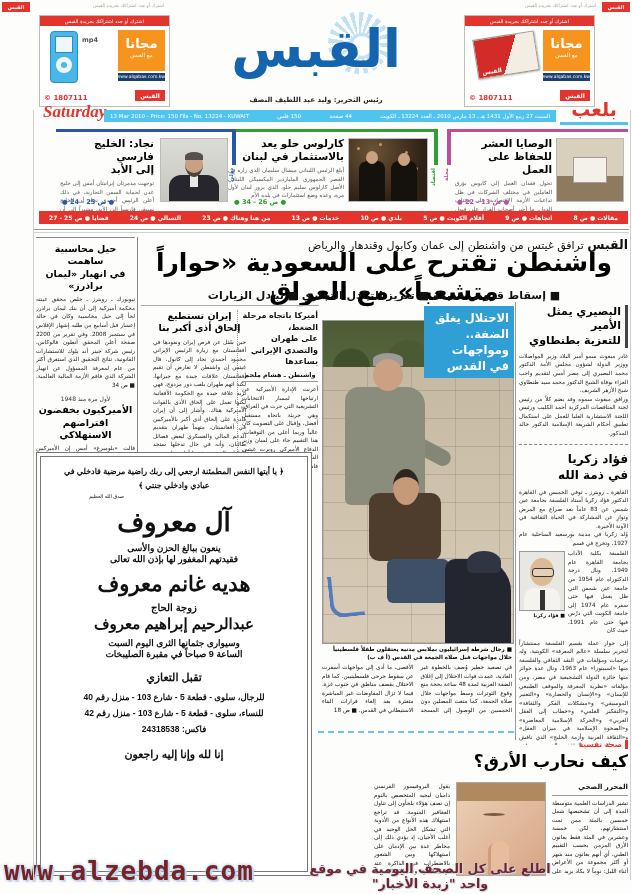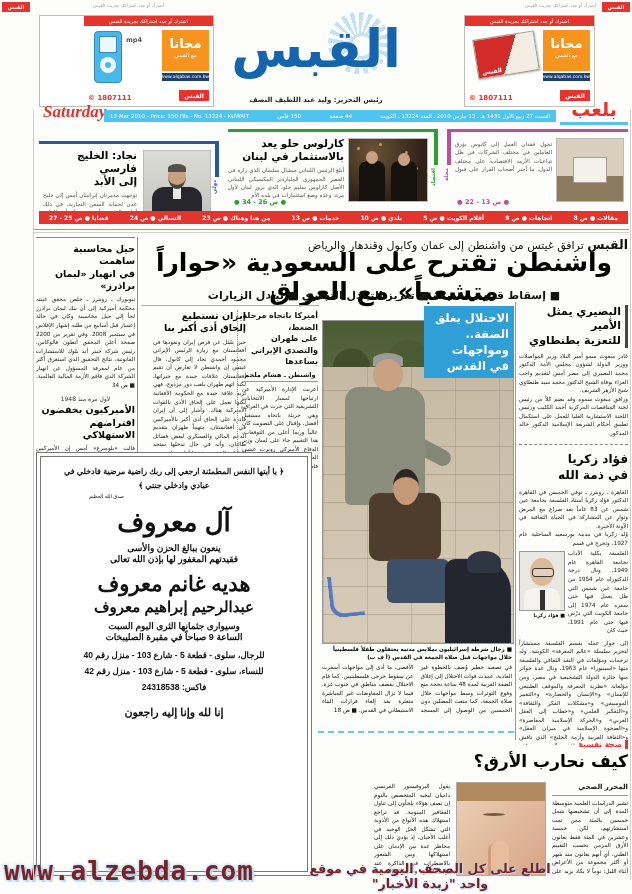--- a/index.html
+++ b/index.html
@@ -77,21 +77,21 @@
             display:flex;align-items:center;justify-content:space-between;padding:0 10px;box-sizing:border-box;
             font-size:6px;font-weight:bold;}
   .dbl-line{position:absolute;left:34px;top:229px;width:595px;height:2px;border-top:1px solid #999;border-bottom:1px solid #d5d2ca;}
   
   .kicker{position:absolute;left:150px;top:237px;width:478px;text-align:right;font-size:11px;color:#111;}
   .kicker .brand{font-weight:900;font-size:12.5px;}
   .headline{position:absolute;left:140px;top:248px;width:488px;text-align:center;font-size:25px;font-weight:900;color:#000;}
   .subhead{position:absolute;left:140px;top:289px;width:488px;text-align:center;font-size:11px;font-weight:bold;}
   
   .col{position:absolute;overflow:hidden;}
-  .col-title{font-size:9.5px;font-weight:800;line-height:1.3;color:#000;}
+  .col-title{font-size:9.5px;font-weight:800;text-align:center;line-height:1.3;color:#000;}
   .col-body{font-size:5.7px;text-align:justify;line-height:1.5;color:#222;margin-top:3px;}
   .col-kicker{font-size:6px;text-align:center;color:#333;margin:6px 0 2px;}
   .lehman{left:36px;top:237px;width:99px;height:234px;border-top:1px solid #888;border-bottom:1px solid #888;padding-top:5px;box-sizing:border-box;}
   .vr1{left:137px;top:237px;height:234px;border-left:1px solid #888;}
   .hr2{left:141px;top:305px;width:178px;border-top:1px solid #aaa;}
   .iran{left:141px;top:310px;width:93px;height:161px;margin-left:12px;}
   .vr2{left:237px;top:310px;height:160px;border-left:1px dotted #999;}
   .uscol{left:242px;top:310px;width:76px;height:161px;}
   .us-deck{font-size:8px;font-weight:800;text-align:right;line-height:1.45;}
   .us-byline{font-size:6.5px;font-weight:bold;text-align:center;border-bottom:1px solid #999;padding-bottom:2px;margin:3px 0;}
@@ -178,21 +178,21 @@
 </head>
 <body>
 
 <div class="page">
 
   <div class="corner-box" style="left:2px;">القبس</div>
   <div class="corner-promo" style="left:34px;text-align:right;">اشترك أو جدد اشتراكك بجريدة القبس</div>
   <div class="corner-box" style="left:602px;">القبس</div>
   <div class="corner-promo" style="left:466px;text-align:right;">اشترك أو جدد اشتراكك بجريدة القبس</div>
 
-  <div class="ad" style="left:39px;padding-left:44px;">
+  <div class="ad" style="left:39px;">
     <div class="ribbon">اشترك أو جدد اشتراكك بجريدة القبس</div>
     <div class="ad-body">
       <div class="ipod">
           <div class="screen"></div>
           <div class="wheel"></div>
         </div>
       <div class="mp4">mp4</div>
       <div class="orange-box">
         <div class="free">مجانا</div>
         <div class="free-sub">مع القبس</div>
@@ -236,20 +236,22 @@
 
   <div class="teaser" style="left:447px;width:181px;border-color:#bb4f9b;">
     <div class="t-tab" style="left:0;background:#bb4f9b;"></div>
     <div class="t-tab-label" style="left:-3px;color:#bb4f9b;">مجلة</div>
     <div class="t-img" style="right:4px;">
         <div class="ph-mag">
           <div class="box"></div>
         </div>
       </div>
     <div class="t-text" style="right:76px;left:8px;">
+      <div class="t-title pre">الوصايا العشر
+للحفاظ على العمل</div>
       <div class="t-body">تحول فقدان العمل إلى كابوس يؤرق العاملين في مختلف الشركات في ظل تداعيات الأزمة الاقتصادية على مختلف الدول، ما أجبر أصحاب القرار على قبول أي خيار لتخفيض عدد العاملين لديهم</div>
     </div>
     <div class="t-pages" style="left:10px;color:#bb4f9b;">● ص 13 - 22 ●</div>
   </div>
 
   <div class="teaser" style="left:228px;width:210px;border-color:#2f9e33;">
     <div class="t-tab" style="right:0;background:#2f9e33;"></div>
     <div class="t-tab-label" style="right:-3px;color:#2f9e33;">اقتصاد</div>
     <div class="t-img" style="right:10px;width:78px;">
       <div class="ph-men">
@@ -265,21 +267,21 @@
       </div>
     </div>
     <div class="t-text" style="right:94px;left:0;">
       <div class="t-title pre">كارلوس حلو يعد
 بالاستثمار في لبنان</div>
       <div class="t-body">أبلغ الرئيس اللبناني ميشال سليمان الذي زاره في القصر الجمهوري الملياردير المكسيكي اللبناني الأصل كارلوس سليم حلو، الذي يزور لبنان لأول مرة، وعده وضع استثمارات في بلده الأم</div>
     </div>
     <div class="t-pages" style="left:6px;color:#2f9e33;">● ص 26 - 34 ●</div>
   </div>
 
-  <div class="teaser" style="left:39px;width:180px;border-color:#2b56a7;margin-top:12px;">
+  <div class="teaser" style="left:56px;width:180px;border-color:#2b56a7;">
     <div class="t-tab" style="right:0;background:#2b56a7;"></div>
     <div class="t-tab-label" style="right:-3px;color:#2b56a7;">دولي</div>
     <div class="t-img" style="right:8px;">
       <div class="ph-nejad">
           <div class="suit"></div>
           <div class="shirt"></div>
           <div class="head"></div>
           <div class="hair"></div>
         </div>
     </div>
@@ -399,23 +401,25 @@
     </div>
   </div>
 
   <div class="obituary">
     <div class="ob-verse">﴿ يا أيتها النفس المطمئنة ارجعي إلى ربك راضية مرضية فادخلي في عبادي وادخلي جنتي ﴾</div>
     <div class="ob-sadaq">صدق الله العظيم</div>
     <div class="ob-family">آل معروف</div>
     <div class="ob-line">ينعون ببالغ الحزن والأسى</div>
     <div class="ob-line" style="margin-top:1px;">فقيدتهم المغفور لها بإذن الله تعالى</div>
     <div class="ob-name">هديه غانم معروف</div>
+    <div class="ob-rel">زوجة الحاج</div>
     <div class="ob-husband">عبدالرحيم إبراهيم معروف</div>
     <div class="ob-line">وسيوارى جثمانها الثرى اليوم السبت</div>
     <div class="ob-line" style="margin-top:1px;">الساعة 9 صباحاً في مقبرة الصليبخات</div>
+    <div class="ob-cond">تقبل التعازي</div>
     <div class="ob-addr">للرجال، سلوى - قطعة 5 - شارع 103 - منزل رقم 40</div>
     <div class="ob-addr" style="margin-top:0;">للنساء، سلوى - قطعة 5 - شارع 103 - منزل رقم 42</div>
     <div class="ob-addr" style="margin-top:0;">فاكس: 24318538</div>
     <div class="ob-close">إنا لله وإنا إليه راجعون</div>
   </div>
 
   <div class="f-url">www.alzebda.com</div>
   <div class="f-slogan">اطلع على كل الصحف اليومية في موقع واحد "زبدة الأخبار"</div>
 
   <div class="edge" style="left:33px;"></div>

